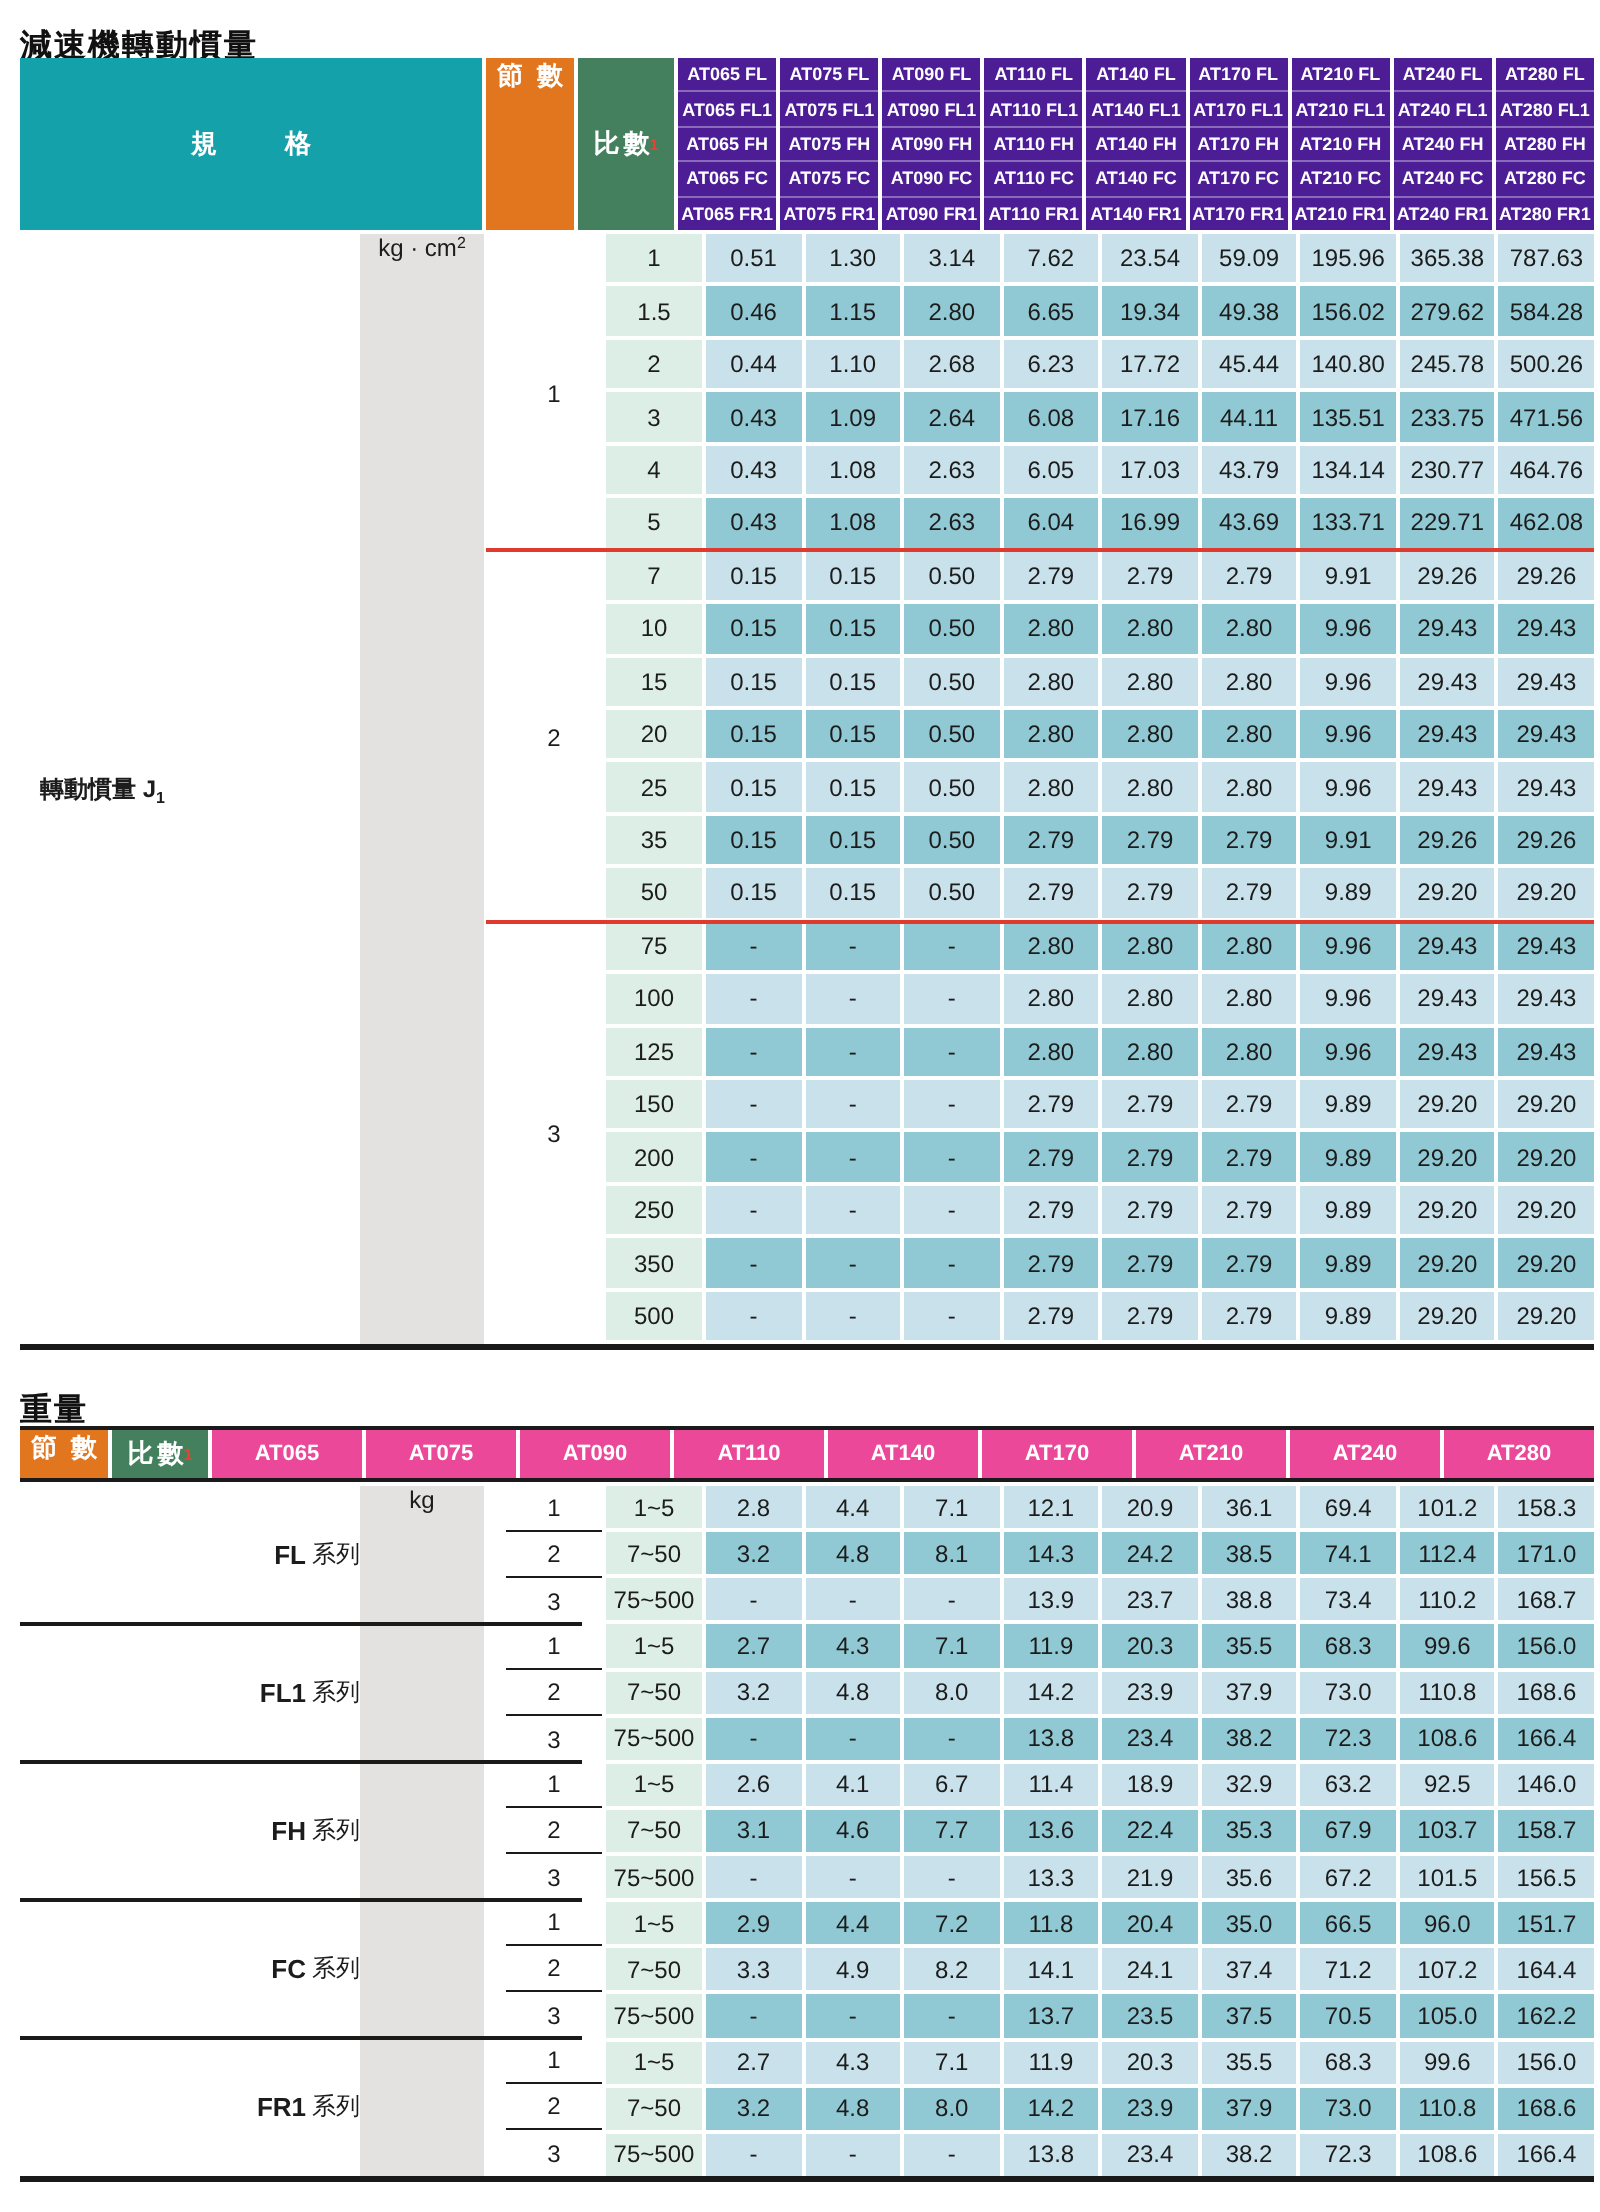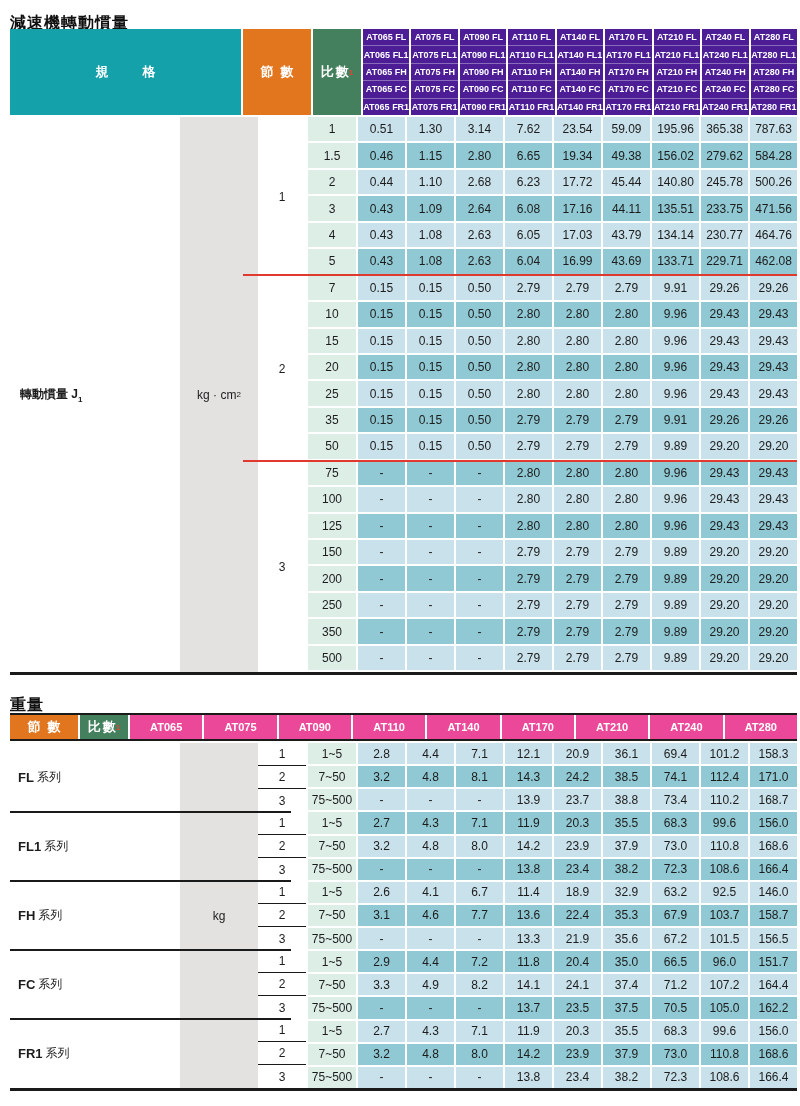--- a/index.html
+++ b/index.html
@@ -11,21 +11,21 @@
 
   .tbl{position:absolute;left:10px;width:787px;}
   #t1{top:29px;}
   #t2{top:713px;}
 
   
   .hdr{display:flex;gap:2px;}
   #t1 .hdr{height:86px;}
   #t2 .hdr{height:24px;border-top:2px solid #1a1a1a;border-bottom:2px solid #1a1a1a;}
   .h-spec{width:231px;background:#14a1a9;display:flex;align-items:center;justify-content:center;}
-  .h-jie {width:68px; background:#e1761f;display:flex;align-items:center;justify-content:center;}
+  .h-jie {width:44px; background:#e1761f;display:flex;align-items:flex-start;justify-content:center;}
   .h-bi  {width:48px; background:#44805d;display:flex;align-items:center;justify-content:center;}
   .hdr .cjk{color:#fff;font-weight:bold;font-size:13px;white-space:nowrap;}
   .ls-wide{letter-spacing:34px;margin-right:-34px;}
   .ls-mid {letter-spacing:11px;margin-right:-11px;}
   .ls-sm  {letter-spacing:7px;margin-right:-7px;}
   .ls-xs  {letter-spacing:2px;margin-right:-2px;}
   sup.red{color:#e8432f;font-size:8px;font-weight:bold;}
   .h-models{flex:1;display:flex;gap:2px;}
   .h-mcol{flex:1;background:#4c1d95;display:flex;flex-direction:column;}
   .h-mline{flex:1;display:flex;align-items:center;justify-content:center;
@@ -33,22 +33,22 @@
            border-bottom:1px solid rgba(255,255,255,0.35);}
   .h-mcol .h-mline:last-child{border-bottom:none;}
   .h-mone{flex:1;background:#ec4899;display:flex;align-items:center;justify-content:center;
           color:#fff;font-weight:bold;font-size:11px;}
 
   
   .tbody{position:relative;display:flex;margin-top:2px;}
   #t1 .tbody{height:555px;}
   #t2 .tbody{height:345px;}
   .b-label{width:170px;background:#fff;position:relative;}
-  .b-unit{width:78px;margin-right:0;background:#e3e2e1;
-          display:flex;align-items:center;justify-content:center;
+  .b-unit{width:62px;margin-right:11px;background:#e3e2e1;
+          display:flex;justify-content:center;
           font-size:12px;white-space:nowrap;}
   .b-unit sup{font-size:8px;}
   .b-jie{width:48px;margin-right:2px;display:flex;flex-direction:column;}
   .b-grid{flex:1;display:grid;grid-template-columns:48px repeat(9,1fr);gap:2px;}
   #t1 .b-grid{grid-auto-rows:24.45px;}
   #t2 .b-grid{grid-auto-rows:21.13px;}
   .vc{display:flex;align-items:center;justify-content:center;font-size:12px;}
   .c-ratio{background:#ddeee7;}
   .c-l{background:#c9e1ea;}
   .c-d{background:#90c9d3;}
@@ -67,21 +67,21 @@
   
   .redline{position:absolute;left:233px;right:0;height:2px;background:#e0392d;}
   .redline.r1{top:157px;}
   .redline.r2{top:342.5px;}
 
   
   .thick{height:3px;background:#1a1a1a;}
 
   
   .g-labels{position:absolute;inset:0;display:flex;flex-direction:column;}
-  .g-label{flex:1;display:flex;align-items:center;padding-left:8px;white-space:nowrap;}
+  .g-label{flex:1;display:flex;align-items:center;padding-left:8px;white-space:nowrap;justify-content:flex-end;}
   .g-label .lat{font-weight:bold;font-size:13px;}
   .g-label .cjk2{font-size:12px;margin-left:3px;}
   .jie-cell{height:23.13px;display:flex;align-items:center;justify-content:center;
             font-size:12px;background:#fff;box-sizing:border-box;}
   .jie-cell.bline{border-bottom:1.5px solid #1a1a1a;}
   .gline{position:absolute;left:0;width:281px;height:2px;background:#1a1a1a;}
 </style>
 </head>
 <body>
 

